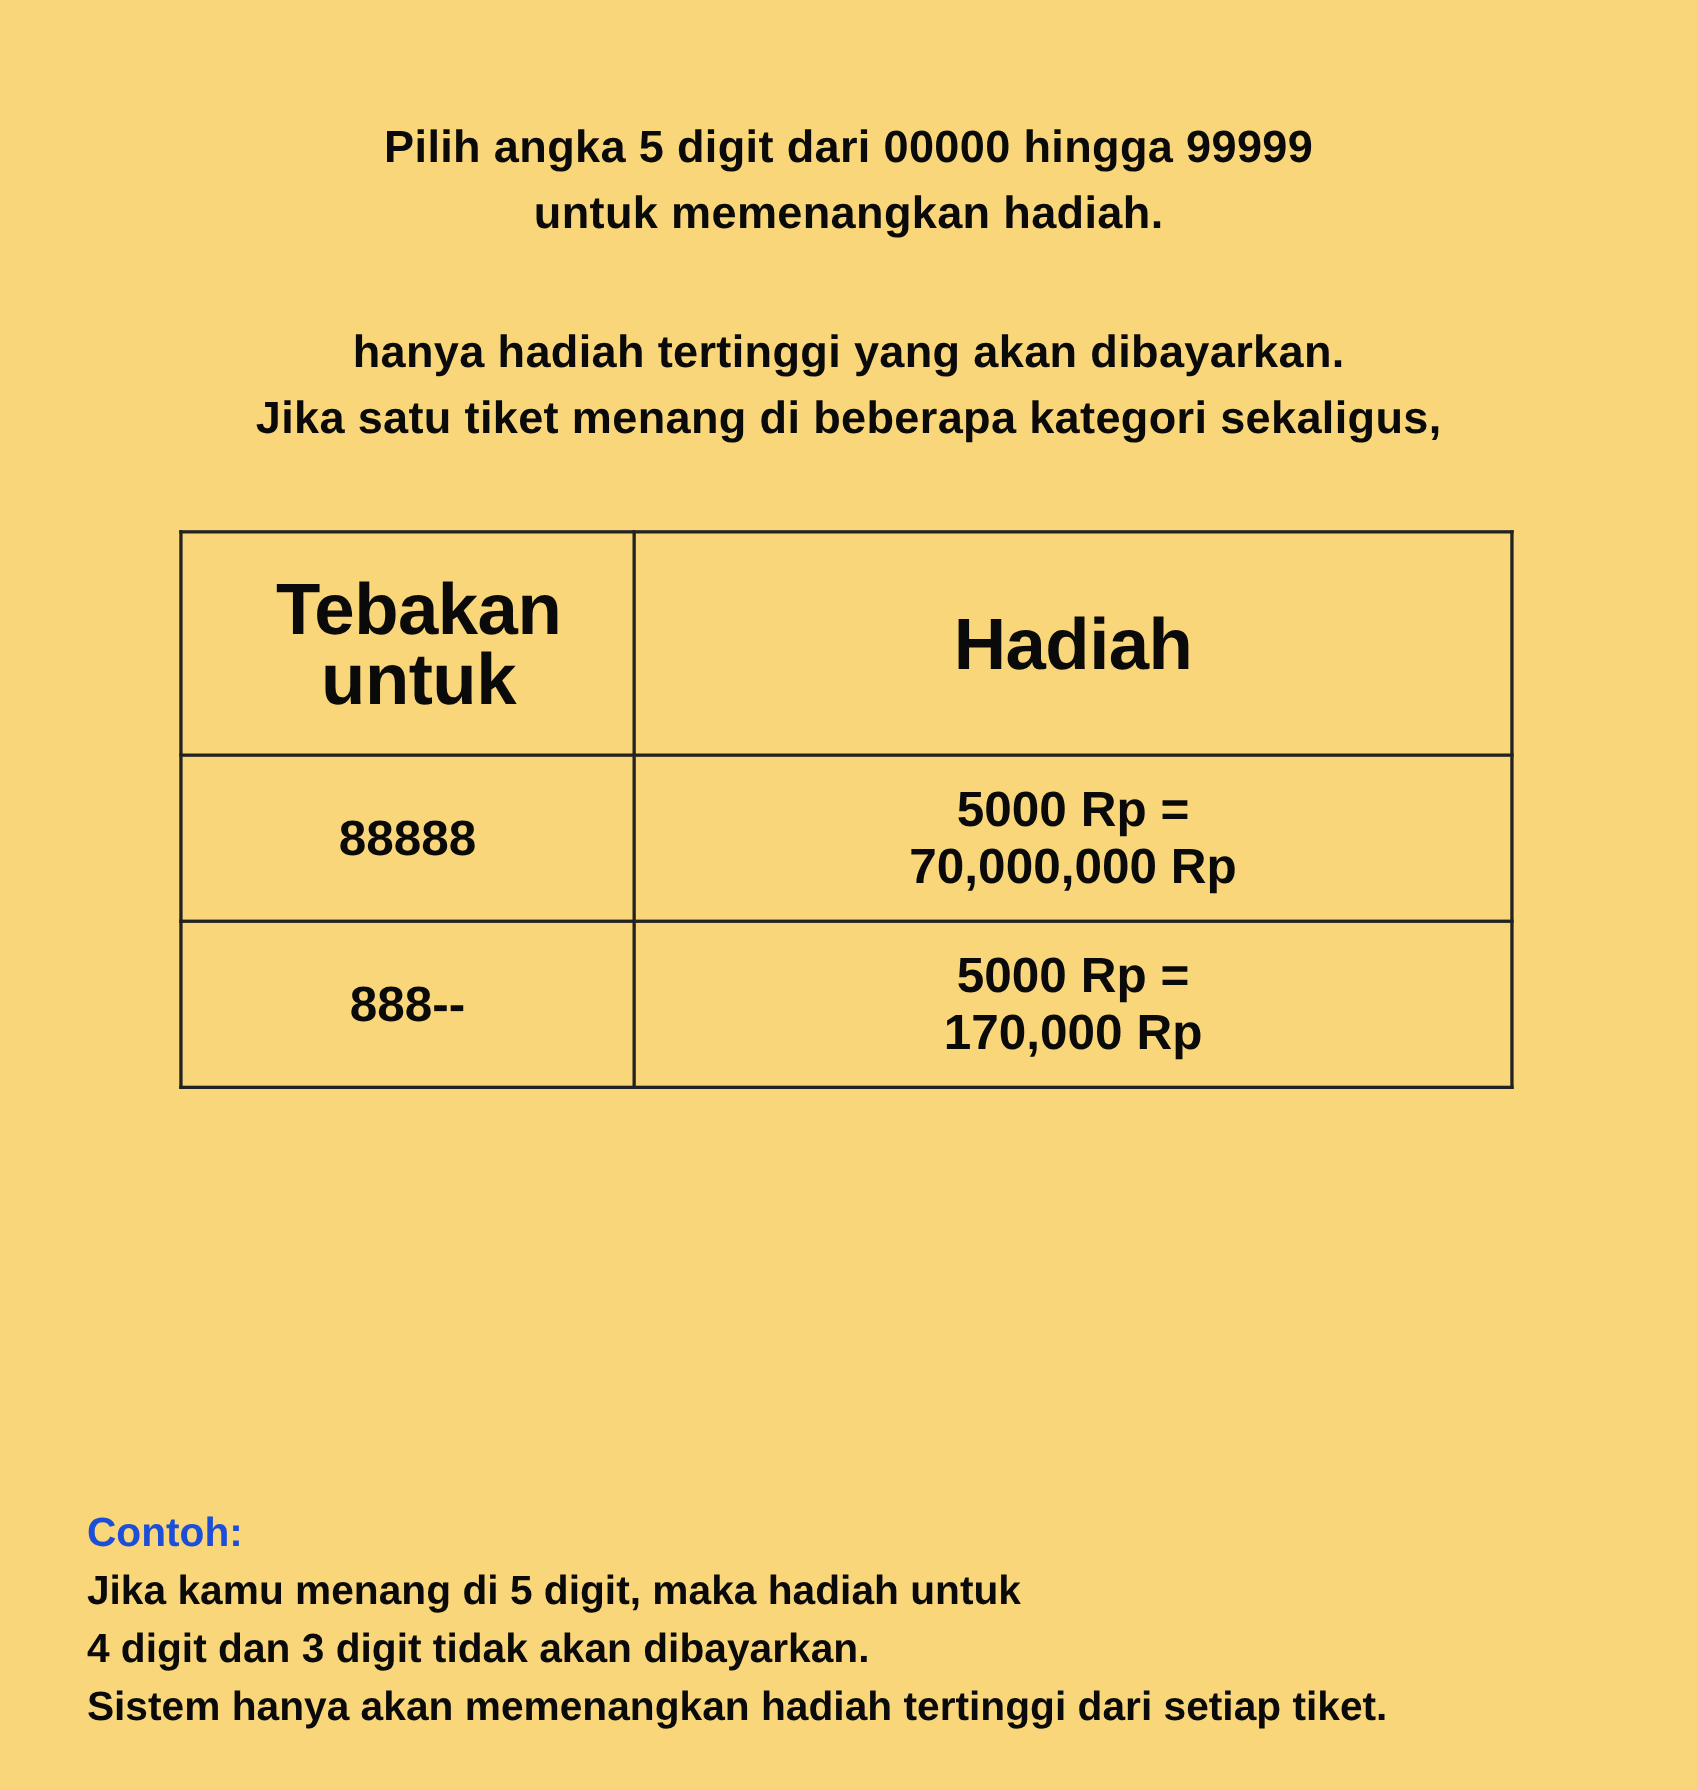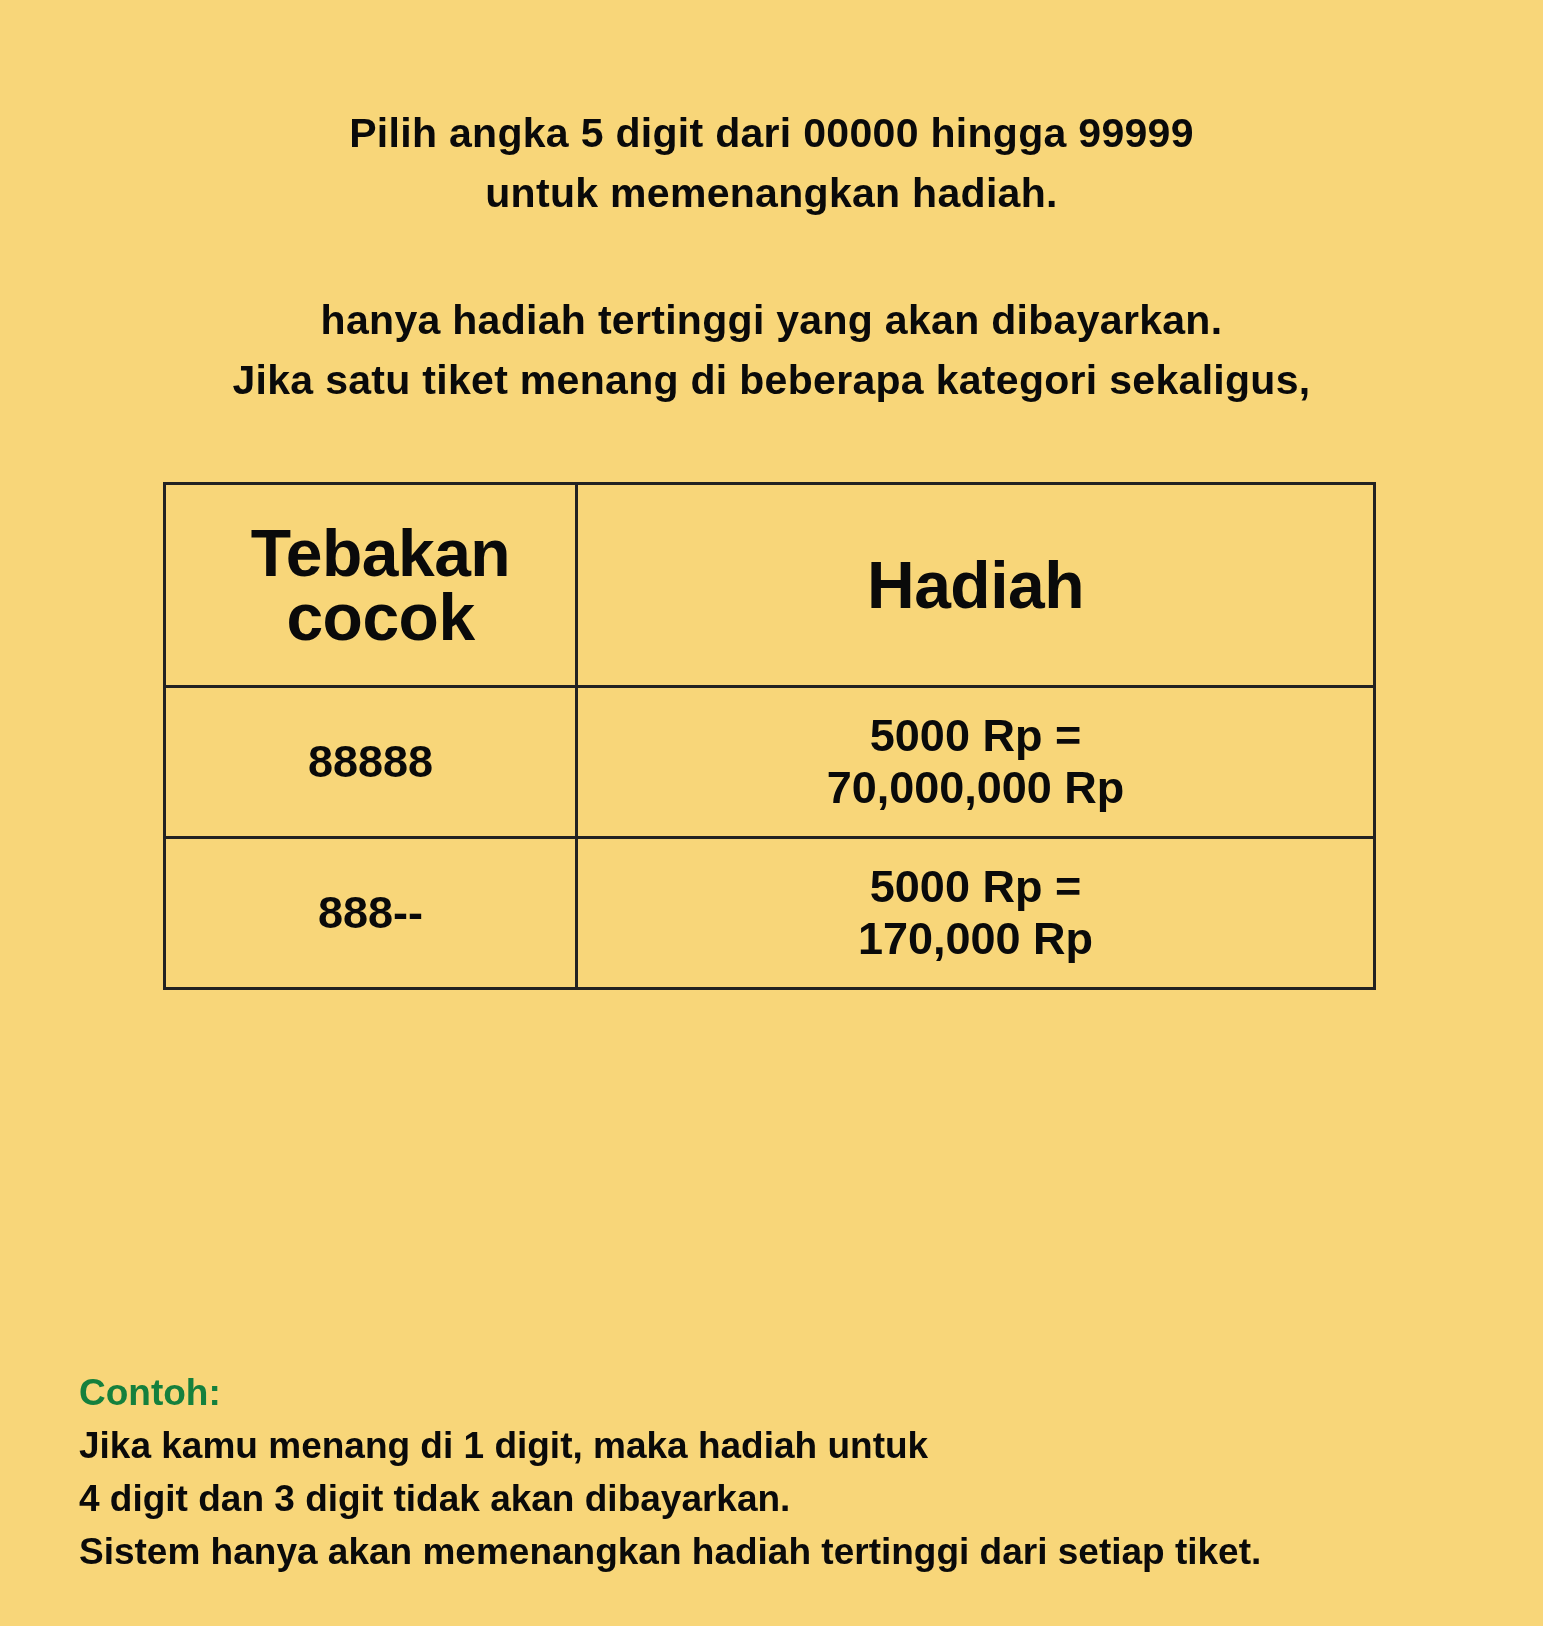--- a/index.html
+++ b/index.html
@@ -67,21 +67,21 @@
 
     .example {
       position: absolute;
       left: 79px;
       top: 1366px;
       font-weight: bold;
       font-size: 37px;
       line-height: 53px;
     }
     .example .ex-title {
-      color: #15803d;
+      color: #1d4ed8;
       display: block;
     }
     .example .ex-line { display: block; }
   </style>
 </head>
 <body>
 
 <div class="intro" id="intro-1">
   <p>Pilih angka 5 digit dari 00000 hingga 99999</p>
   <p>untuk memenangkan hadiah.</p>
@@ -94,21 +94,21 @@
 
 <table class="prize-table">
   <colgroup>
     <col class="col-guess">
     <col class="col-prize">
   </colgroup>
   <thead>
     <tr>
       <th class="h-guess">
         <span class="prize-line">Tebakan</span>
-        <span class="prize-line">cocok</span>
+        <span class="prize-line">untuk</span>
       </th>
       <th>Hadiah</th>
     </tr>
   </thead>
   <tbody>
     <tr>
       <td class="guess-cell">88888</td>
       <td>
         <span class="prize-line">5000 Rp =</span>
         <span class="prize-line">70,000,000 Rp</span>
@@ -119,16 +119,16 @@
       <td>
         <span class="prize-line">5000 Rp =</span>
         <span class="prize-line">170,000 Rp</span>
       </td>
     </tr>
   </tbody>
 </table>
 
 <div class="example">
   <span class="ex-title">Contoh:</span>
-  <span class="ex-line">Jika kamu menang di 1 digit, maka hadiah untuk</span>
+  <span class="ex-line">Jika kamu menang di 5 digit, maka hadiah untuk</span>
   <span class="ex-line">4 digit dan 3 digit tidak akan dibayarkan.</span>
   <span class="ex-line">Sistem hanya akan memenangkan hadiah tertinggi dari setiap tiket.</span>
 </div>
 
 </body></html>

